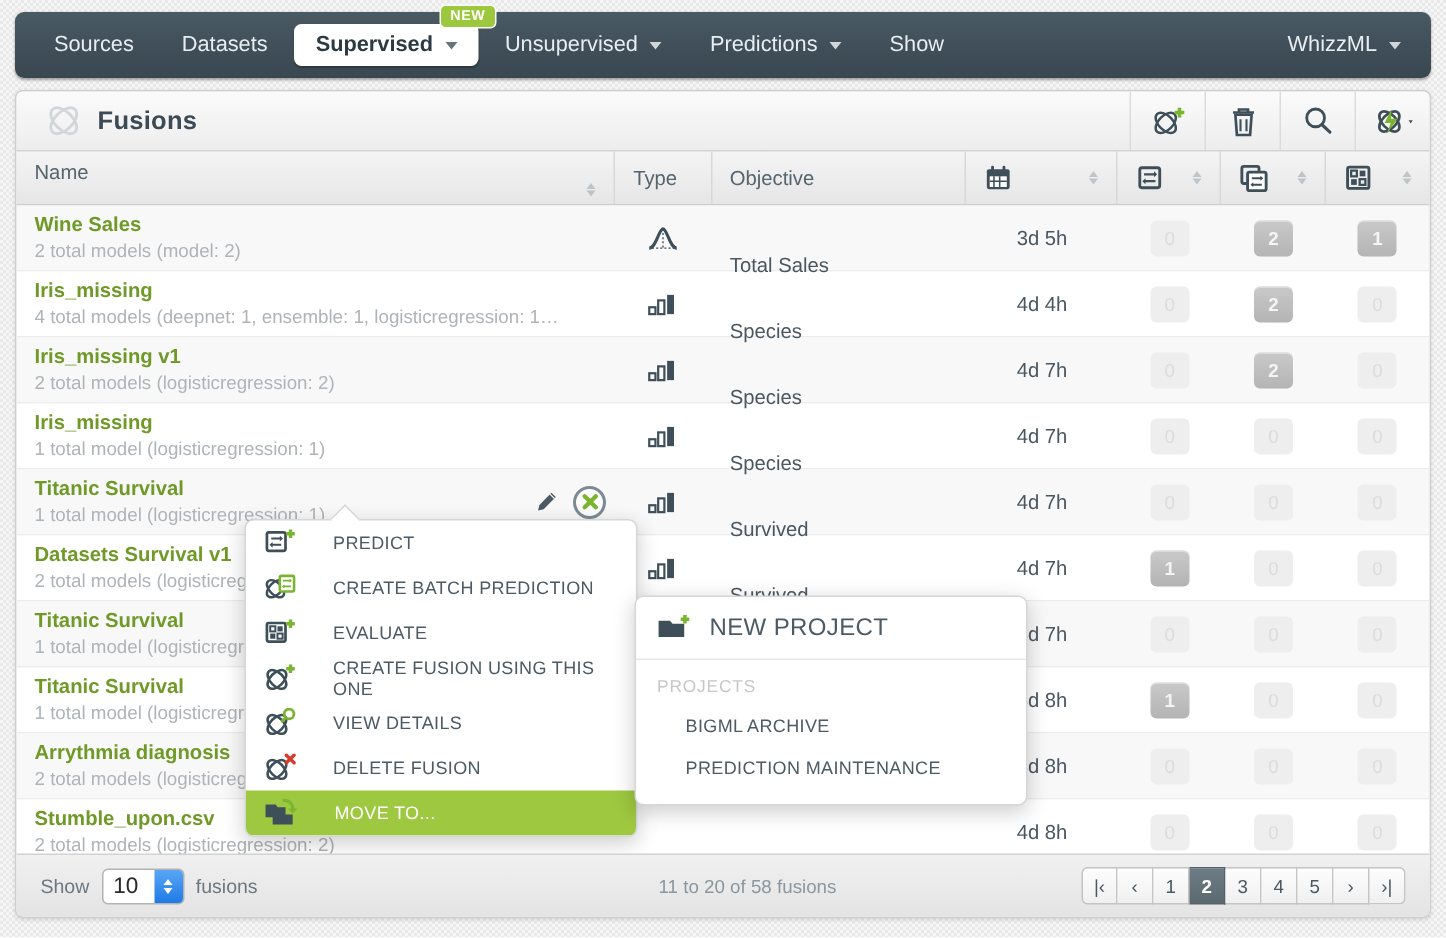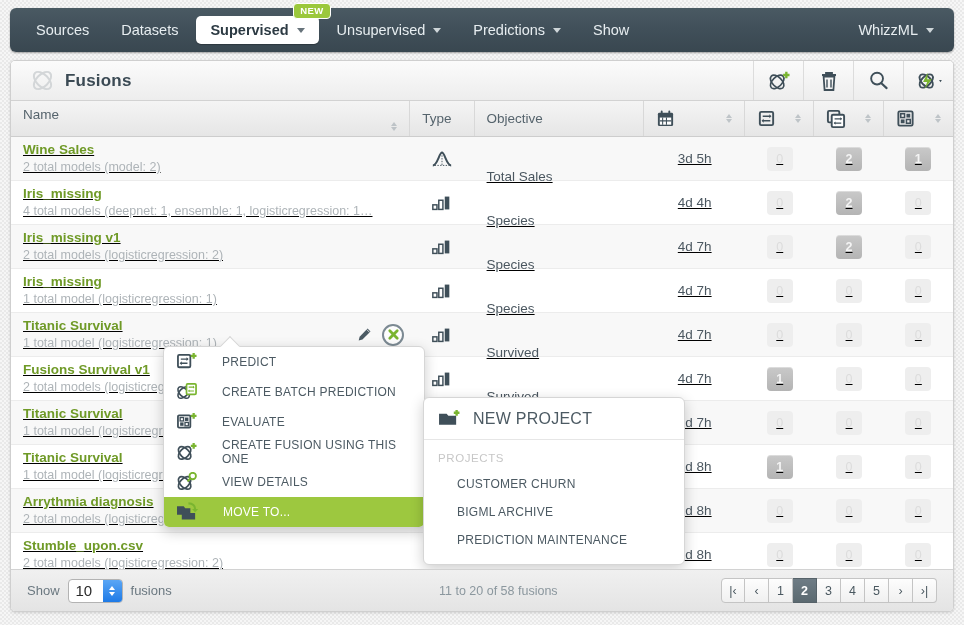--- a/index.html
+++ b/index.html
@@ -123,21 +123,21 @@
     margin-left: auto;
     display: flex; flex-direction: column; align-items: center;
     gap: 1px; opacity: .55;
   }
   .sortup { width:0;height:0;border-left:3.5px solid transparent;border-right:3.5px solid transparent;border-bottom:4.5px solid #9aa4ab;}
   .sortdn { width:0;height:0;border-left:3.5px solid transparent;border-right:3.5px solid transparent;border-top:4.5px solid #9aa4ab;}
   .th.icon-th { justify-content: center; }
   .th.icon-th .ti { margin-right: 8px; }
 
   
-  .tbody { position: relative; text-decoration: underline; }
+  .tbody { position: relative; }
   .row {
     display: flex; align-items: stretch;
     height: 44px;
     border-bottom: 1px solid #ececec;
     background: #ffffff;
   }
   .row.alt { background: #f8f8f8; }
   .cell { display: flex; align-items: center; padding: 0 12px; }
   .c-name { width: 405px; flex-direction: column; align-items: flex-start; justify-content: center; position: relative; }
   .c-type { width: 65px; justify-content: center; }
@@ -625,21 +625,21 @@
         <div class="cell c-num">
           <span class="numbadge zero">0</span>
         </div>
         <div class="cell c-num">
           <span class="numbadge zero">0</span>
         </div>
       </div>
 
       <div class="row">
         <div class="cell c-name">
-          <div class="rowname">Fusions Survival v1</div>
+          <div class="rowname">Datasets Survival v1</div>
           <div class="rowsub">2 total models (logisticregression: 2)</div>
         </div>
         <div class="cell c-type">
           <span>
             <svg width="22" height="18" viewBox="0 0 24 18">
               <rect x="2" y="11" width="4.5" height="5" fill="none" stroke="#3f4f59" stroke-width="1.6"></rect>
               <rect x="8.5" y="6" width="4.5" height="10" fill="none" stroke="#3f4f59" stroke-width="1.6"></rect>
               <rect x="15" y="2" width="5" height="14" fill="#3f4f59"></rect>
             </svg>
           </span>
@@ -847,20 +847,32 @@
             <ellipse cx="9" cy="11.5" rx="8" ry="4.6" transform="rotate(45 9 11.5)"></ellipse>
             <ellipse cx="9" cy="11.5" rx="8" ry="4.6" transform="rotate(-45 9 11.5)"></ellipse>
           </g>
           <circle cx="17.5" cy="4.2" r="3.4" fill="none" stroke="#7ab530" stroke-width="1.9"></circle>
           <path d="M15 6.8 l-2.3 2.4" stroke="#7ab530" stroke-width="2.1" stroke-linecap="round"></path>
         </svg>
       </span>
       <span class="lab">VIEW DETAILS</span>
     </div>
 
+    <div class="ctxitem">
+      <span>
+        <svg width="22" height="20" viewBox="0 0 23 21">
+          <g fill="none" stroke="#3f4f59" stroke-width="1.8">
+            <ellipse cx="9" cy="11.5" rx="8" ry="4.6" transform="rotate(45 9 11.5)"></ellipse>
+            <ellipse cx="9" cy="11.5" rx="8" ry="4.6" transform="rotate(-45 9 11.5)"></ellipse>
+          </g>
+          <path d="M15.6 1.6 L21 6.8 M21 1.6 L15.6 6.8" stroke="#d43d2c" stroke-width="2.4" stroke-linecap="round"></path>
+        </svg>
+      </span>
+      <span class="lab">DELETE FUSION</span>
+    </div>
 
     <div class="ctxitem sel">
       <span>
         <svg width="23" height="20" viewBox="0 0 24 21">
           <path d="M1 4.5 h7 l1.6 2 h5.4 v7 H1 z" fill="#3f4f59"></path>
           <path d="M6 9.5 h7 l1.6 2 h5.4 v7 H6 z" fill="#3f4f59"></path>
           <path d="M13 1.5 c4.5 0 7 2.6 7 6" stroke="#7ab530" stroke-width="2.3" fill="none"></path>
           <path d="M16.8 7.4 l3.2 3.4 3.2 -3.4 z" fill="#7ab530"></path>
         </svg>
       </span>
@@ -873,19 +885,18 @@
     <div class="subnew">
       <span>
         <svg width="23" height="19" viewBox="0 0 24 20">
           <path d="M1 5 h8 l1.8 2.2 h8.2 v9.3 H1 z" fill="#3f4f59"></path>
           <path d="M19.5 1 v6 M16.5 4 h6" stroke="#7ab530" stroke-width="2.5"></path>
         </svg>
       </span>
       <span class="lab">NEW PROJECT</span>
     </div>
     <div class="subgrouplabel">PROJECTS</div>
-    <div class="subitem">CUSTOMER CHURN</div>
     <div class="subitem">BIGML ARCHIVE</div>
     <div class="subitem">PREDICTION MAINTENANCE</div>
     <div class="subpad"></div>
   </div>
 
 </div>
 
 </body></html>

